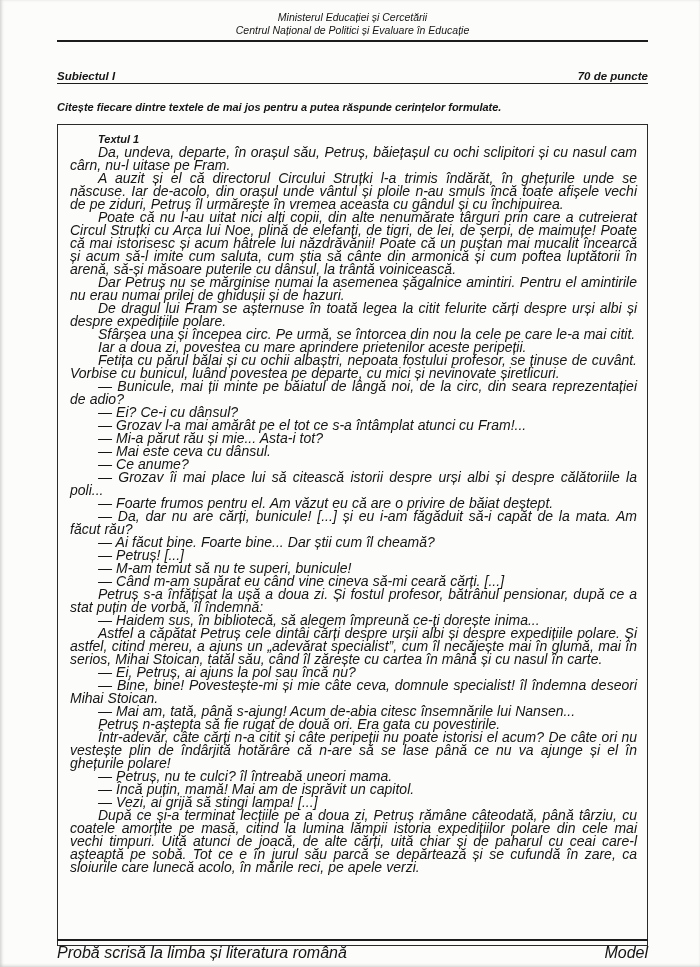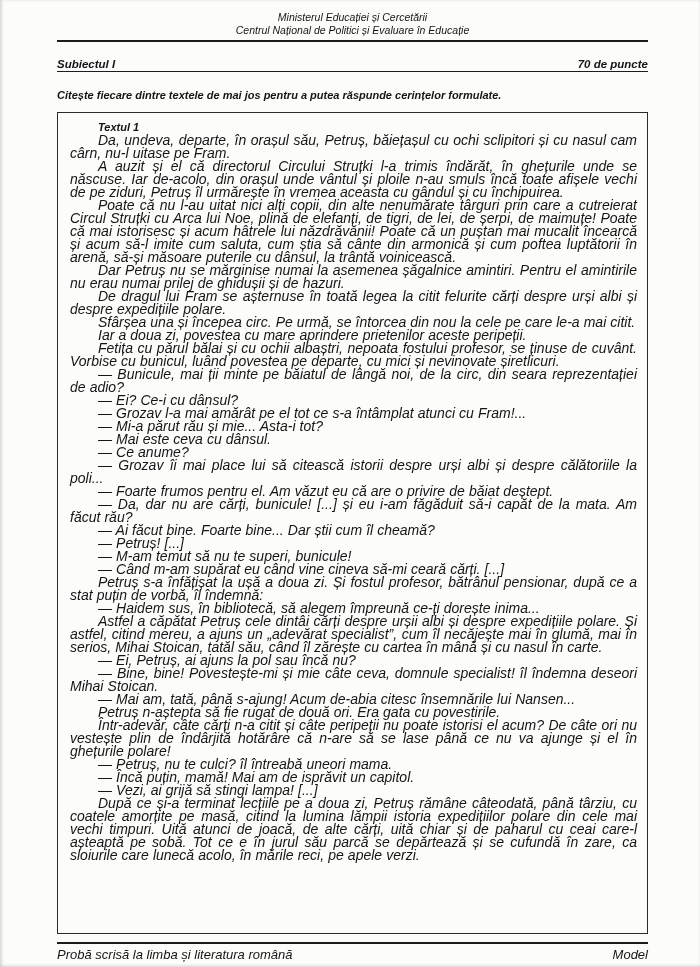--- a/index.html
+++ b/index.html
@@ -26,21 +26,21 @@
   }
   .header-rule {
     border: 0;
     border-top: 2px solid #1c1c1c;
     margin-top: 3px;
   }
   .subject-row {
     display: flex;
     justify-content: space-between;
     align-items: flex-end;
-    margin-top: 16px;
+    margin-top: 28px;
     font-size: 11.5px;
     font-weight: bold;
     border-bottom: 1.5px solid #1c1c1c;
     padding-bottom: 1px;
   }
   .instruction {
     margin-top: 17px;
     font-size: 11px;
     font-weight: bold;
   }
@@ -71,21 +71,21 @@
     right: 52px;
     bottom: 5px;
   }
   .footer-rule {
     border: 0;
     border-top: 2.5px solid #1c1c1c;
   }
   .footer-row {
     display: flex;
     justify-content: space-between;
-    font-size: 13px;
+    font-size: 16px;
     padding-top: 3px;
   }
 </style>
 </head>
 <body>
 
 <div class="page">
 
   <div class="doc-header">
     <div>Ministerul Educației și Cercetării</div>

